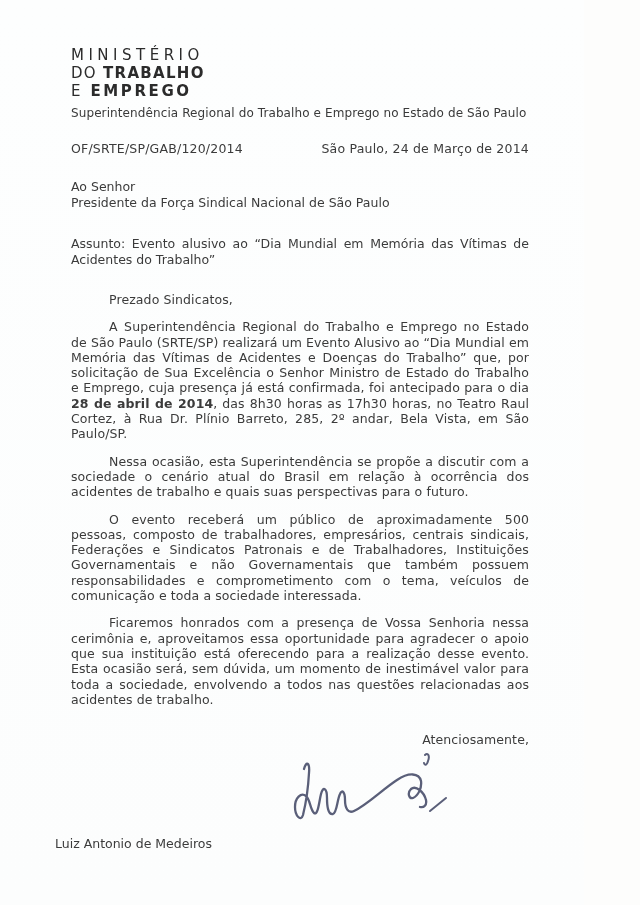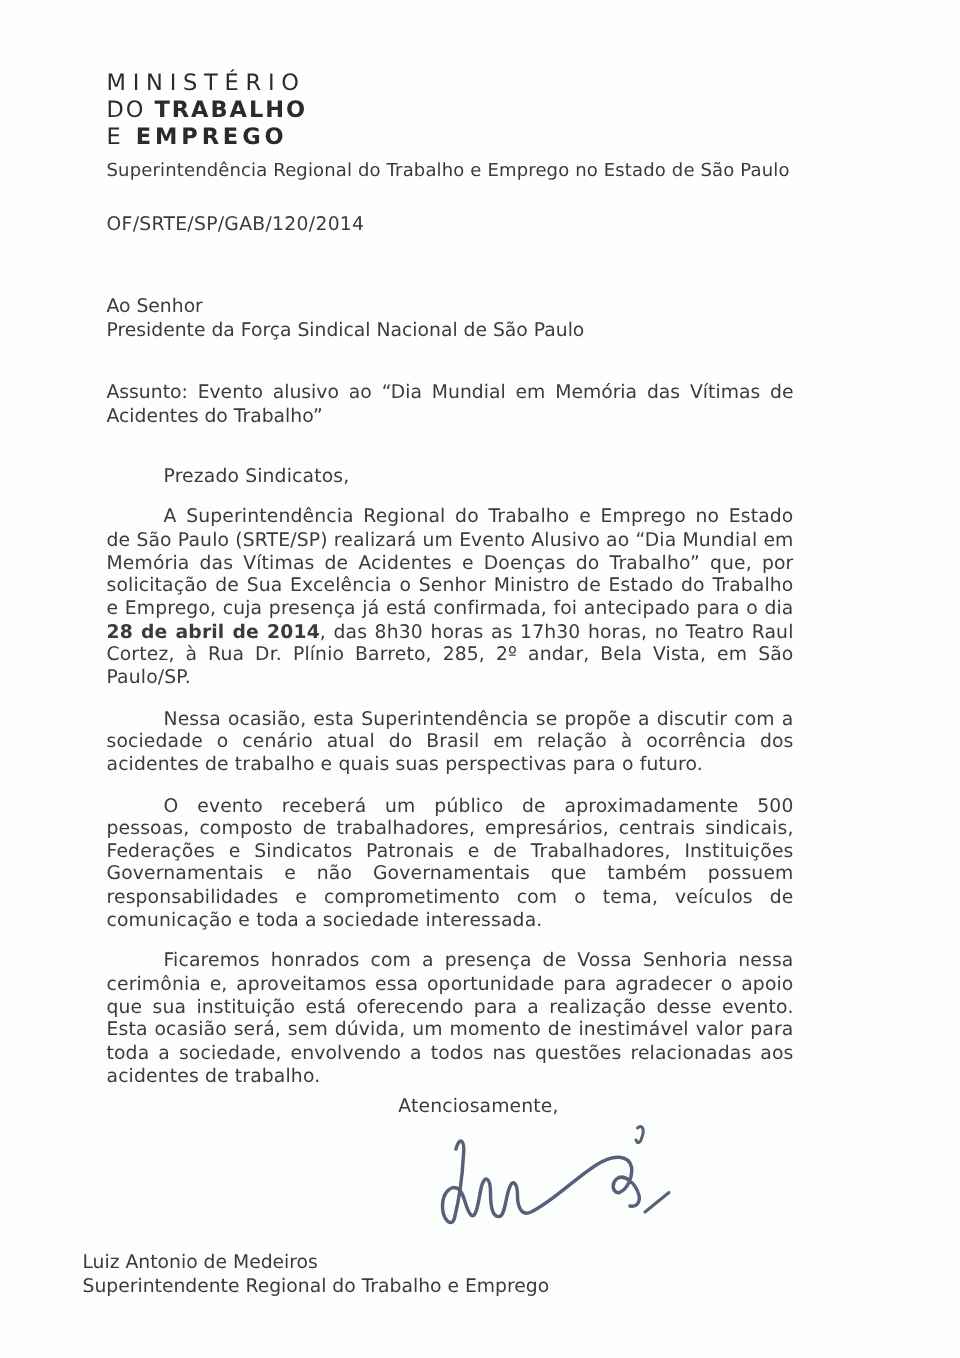--- a/index.html
+++ b/index.html
@@ -35,21 +35,21 @@
   
   .ref-row {
     display: flex;
     justify-content: space-between;
     margin-top: 21px;
     font-size: 12.5px;
     letter-spacing: 0.2px;
   }
   
   .recipient {
-    margin-top: 40px;
+    margin-top: 23px;
     font-size: 12.5px;
     line-height: 15.5px;
   }
   .recipient-name { font-weight: bold; }
   
   .subject {
     margin: 26px 0 0 0;
     font-size: 12.5px;
     line-height: 15.5px;
     text-align: justify;
@@ -57,21 +57,21 @@
   
   .bodytext {
     margin: 12px 0 0 0;
     font-size: 12.5px;
     line-height: 15.3px;
     text-align: justify;
     text-indent: 38px;
     letter-spacing: 0.1px;
   }
   .greeting { margin-top: 25px; text-align: left; }
-  .closing { margin-top: 5px; text-align: center; }
+  .closing { margin-top: 25px; text-align: right; }
   .bold-inline { font-weight: bold; }
   
   .signature-area {
     margin: 2px 0 0 212px;
     width: 176px;
     height: 86px;
   }
   .signatory {
     margin-top: 1px;
     margin-left: -16px; 
@@ -86,20 +86,21 @@
 
   <header class="letterhead">
     <div class="lh-line lh-line1">MINISTÉRIO</div>
     <div class="lh-line lh-line2"><span>DO </span><span class="lh-bold">TRABALHO</span></div>
     <div class="lh-line lh-line3"><span>E </span><span class="lh-bold">EMPREGO</span></div>
     <div class="lh-subtitle">Superintendência Regional do Trabalho e Emprego no Estado de São Paulo</div>
   </header>
 
   <div class="ref-row">
     <span>OF/SRTE/SP/GAB/120/2014</span>
+    <span>São Paulo, 24 de Março de 2014</span>
   </div>
 
   <div class="recipient">
     <div>Ao Senhor</div>
     <div>Presidente da Força Sindical Nacional de São Paulo</div>
   </div>
 
   <p class="subject">Assunto: Evento alusivo ao “Dia Mundial em Memória das Vítimas de Acidentes do Trabalho”</p>
 
   <p class="bodytext greeting">Prezado Sindicatos,</p>
@@ -117,16 +118,15 @@
   <div class="signature-area">
     <svg width="176" height="86" viewBox="0 0 176 86" xmlns="http://www.w3.org/2000/svg">
       <path d="M21,20 C23,12 27,13 26,24 C25,42 22,58 20,66 C18,73 12,67 12,58 C12,49 18,43 23,47 C27,50 27,60 31,64 C35,67 36,53 38,45 C40,37 44,39 44,49 C44,57 45,66 50,65 C54,64 54,51 57,45 C59,40 62,43 62,51 C62,59 65,65 71,62 C84,56 100,40 114,31 C126,23 136,24 138,32 C139,39 135,47 130,49 C126,50 124,44 128,40 C133,36 141,43 143,51 C144,56 141,59 137,58" fill="none" stroke="#5a5f79" stroke-width="2.3" stroke-linecap="round" stroke-linejoin="round"></path>
       <path d="M142,6 C145,3 147,7 145,12 C144,16 142,17 141,14" fill="none" stroke="#5a5f79" stroke-width="2" stroke-linecap="round" stroke-linejoin="round"></path>
       <path d="M147,62 C152,58 158,53 163,49" fill="none" stroke="#5a5f79" stroke-width="2" stroke-linecap="round" stroke-linejoin="round"></path>
     </svg>
   </div>
 
   <div class="signatory">
     <div>Luiz Antonio de Medeiros</div>
-    <div>Superintendente Regional do Trabalho e Emprego</div>
   </div>
 
 </div>
 
 </body></html>

